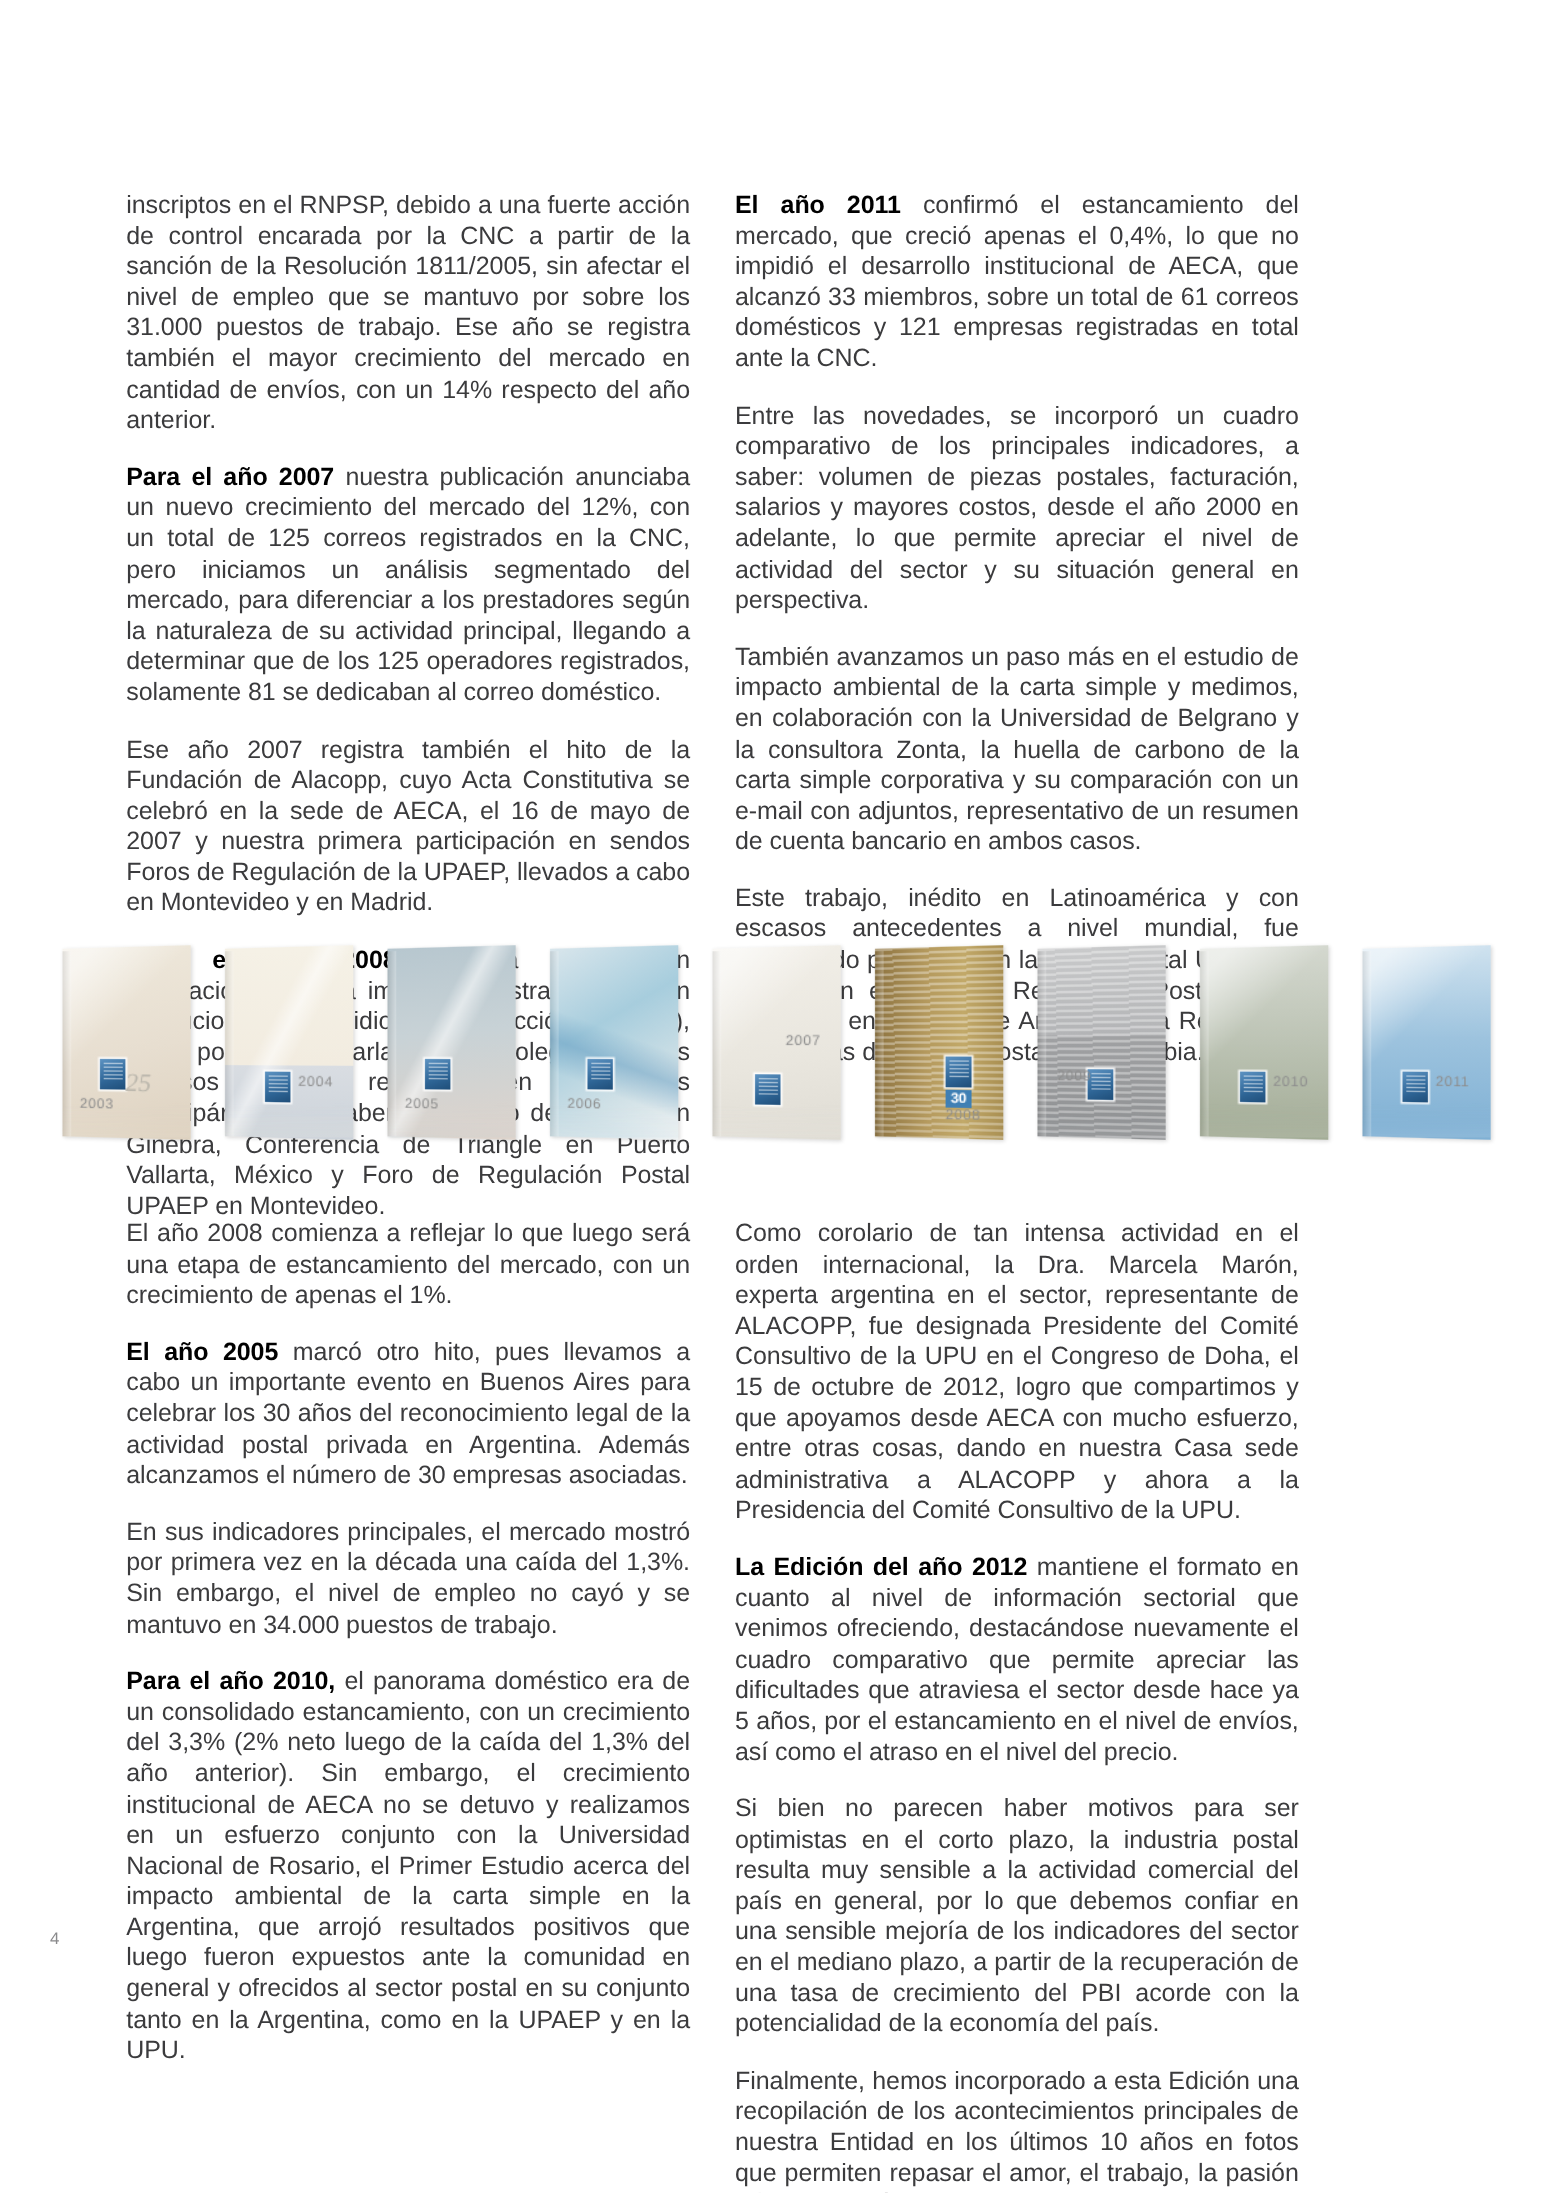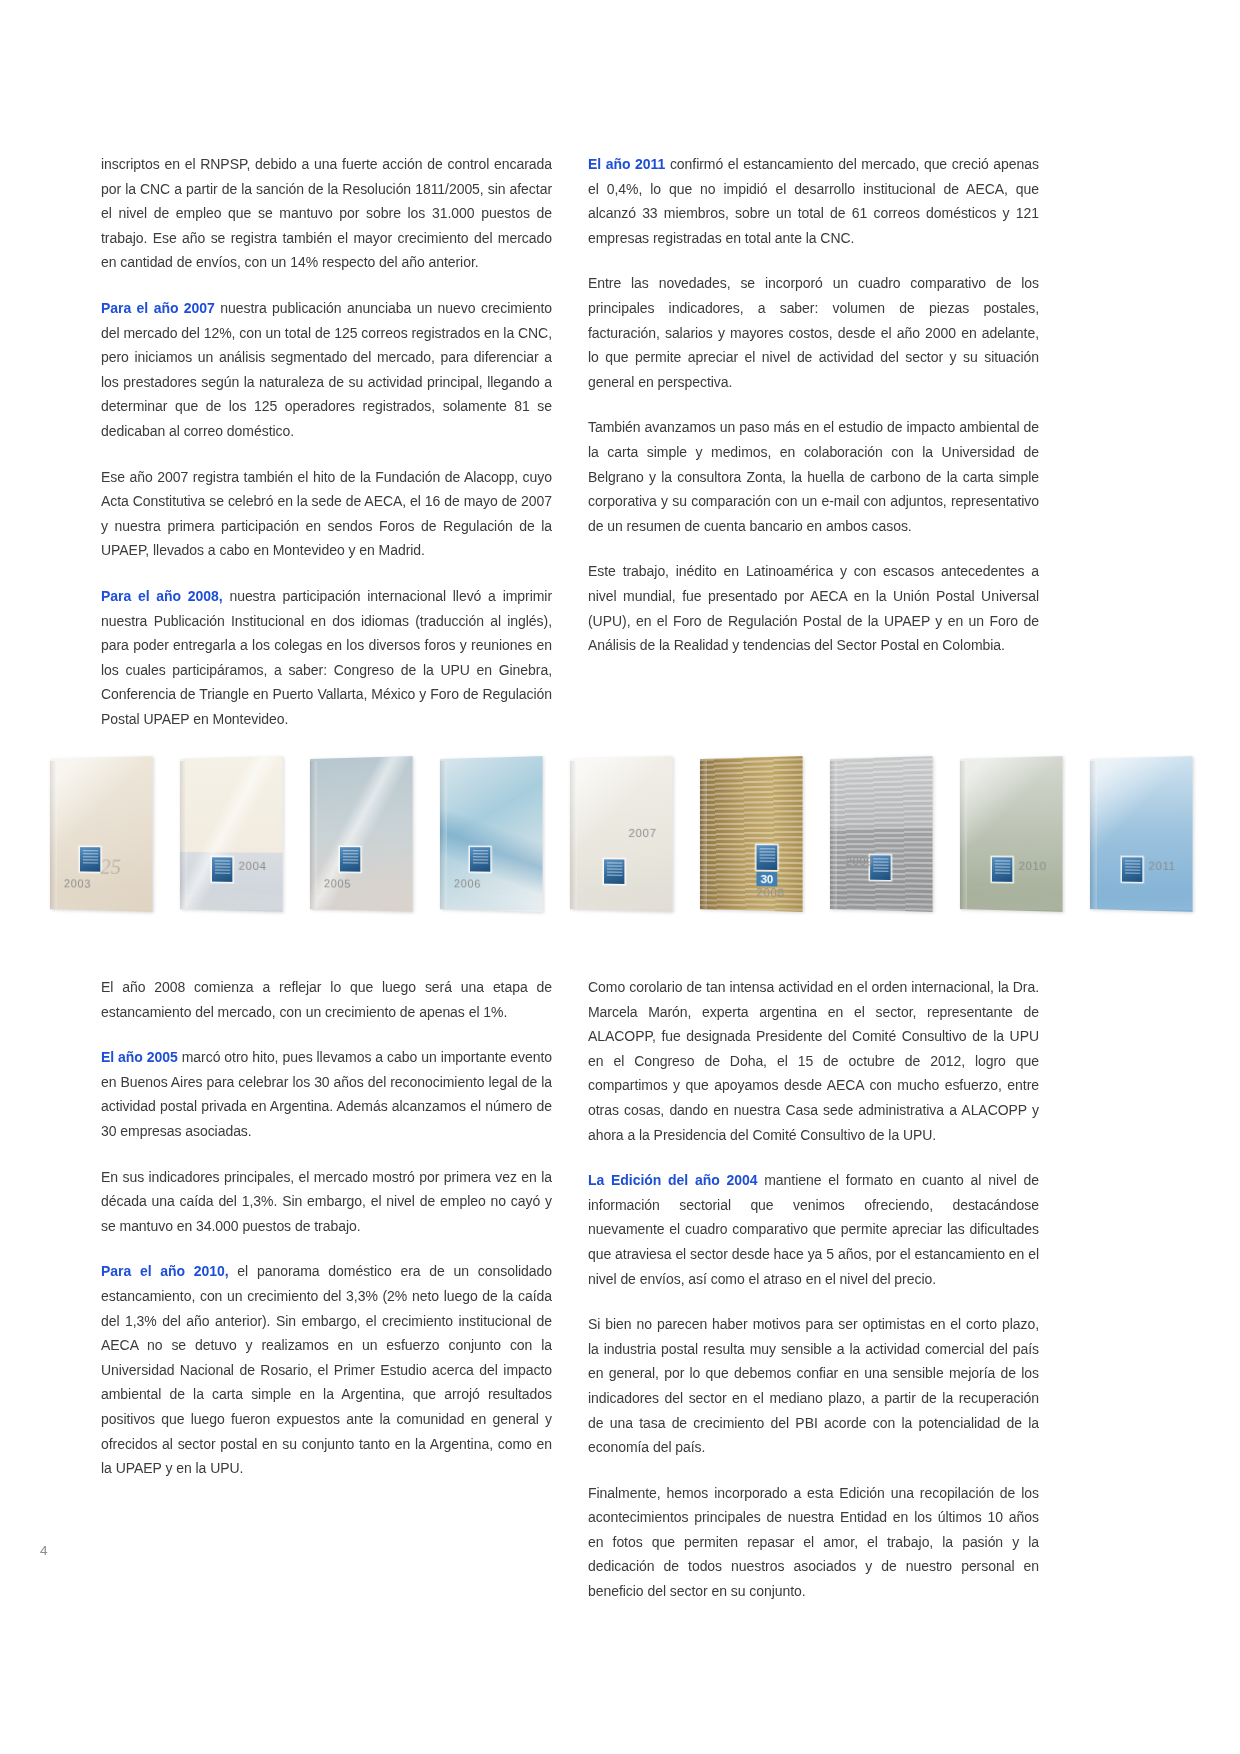--- a/index.html
+++ b/index.html
@@ -26,32 +26,32 @@
     gap: 36px;
   }
   .columns.lower {
     top: 975px;
   }
   .col {
     width: 451px;
   }
   p.para {
     margin: 0 0 21px 0;
-    font-size: 14px;
+    font-size: 20px;
     line-height: 24.6px;
     color: #3b3b3d;
     text-align: justify;
     letter-spacing: -0.05px;
   }
   p.para:last-child {
     margin-bottom: 0;
   }
   .lead {
     font-weight: bold;
-    color: #1d4ed8;
+    color: #000000;
   }
 
   
   .covers {
     position: absolute;
     left: 44px;
     top: 745px;
     width: 1152px;
     height: 190px;
     display: flex;
@@ -283,21 +283,21 @@
 
   <div class="columns lower">
     <div class="col" id="lower-left">
         <p class="para"><span>El año 2008 comienza a reflejar lo que luego será una etapa de estancamiento del mercado, con un crecimiento de apenas el 1%.</span></p>
         <p class="para"><span class="lead">El año 2005</span><span> marcó otro hito, pues llevamos a cabo un importante evento en Buenos Aires para celebrar los 30 años del reconocimiento legal de la actividad postal privada en Argentina. Además alcanzamos el número de 30 empresas asociadas.</span></p>
         <p class="para"><span>En sus indicadores principales, el mercado mostró por primera vez en la década una caída del 1,3%.  Sin embargo, el  nivel de empleo no cayó y se mantuvo en 34.000 puestos de trabajo.</span></p>
         <p class="para"><span class="lead">Para el año 2010,</span><span> el panorama doméstico era de un consolidado estancamiento, con un crecimiento del 3,3% (2% neto luego de la caída del 1,3% del año anterior). Sin embargo, el crecimiento institucional de AECA no se detuvo y realizamos en un esfuerzo conjunto con la Universidad Nacional de Rosario, el Primer Estudio acerca del impacto ambiental de la carta simple en la Argentina, que arrojó resultados positivos que luego fueron expuestos ante la comunidad en general y ofrecidos al sector postal en su conjunto tanto en la Argentina, como en la UPAEP y en la UPU.</span></p>
       </div>
     <div class="col" id="lower-right">
         <p class="para"><span>Como corolario de tan intensa actividad en el orden internacional, la Dra. Marcela Marón, experta argentina en el sector, representante de ALACOPP, fue designada Presidente del Comité Consultivo de la UPU en el Congreso de Doha, el 15 de octubre de 2012, logro que compartimos y que apoyamos desde AECA con mucho esfuerzo, entre otras cosas, dando en nuestra Casa sede administrativa a ALACOPP y ahora a la Presidencia del Comité Consultivo de la UPU.</span></p>
-        <p class="para"><span class="lead">La Edición del año 2004</span><span> mantiene el formato en cuanto al nivel de información sectorial que venimos ofreciendo, destacándose nuevamente el cuadro comparativo que permite apreciar las dificultades que atraviesa el sector desde hace ya 5 años, por el estancamiento en el nivel de envíos, así como el atraso en el nivel del precio.</span></p>
+        <p class="para"><span class="lead">La Edición del año 2012</span><span> mantiene el formato en cuanto al nivel de información sectorial que venimos ofreciendo, destacándose nuevamente el cuadro comparativo que permite apreciar las dificultades que atraviesa el sector desde hace ya 5 años, por el estancamiento en el nivel de envíos, así como el atraso en el nivel del precio.</span></p>
         <p class="para"><span>Si bien no parecen haber motivos para ser optimistas en el corto plazo, la industria postal resulta muy sensible a la actividad comercial del país en general, por lo que debemos confiar en una sensible mejoría de los indicadores del sector en el mediano plazo, a partir de la recuperación de una tasa de crecimiento del PBI acorde con la potencialidad de la economía del país.</span></p>
         <p class="para"><span>Finalmente, hemos incorporado a esta Edición una recopilación de los acontecimientos principales de nuestra Entidad en los últimos 10 años en fotos que permiten repasar el amor, el trabajo, la pasión y la dedicación de todos nuestros asociados y de nuestro personal en beneficio del sector en su conjunto.</span></p>
       </div>
   </div>
 
   <div class="footer">4</div>
 
 </div>
 
 </body></html>

